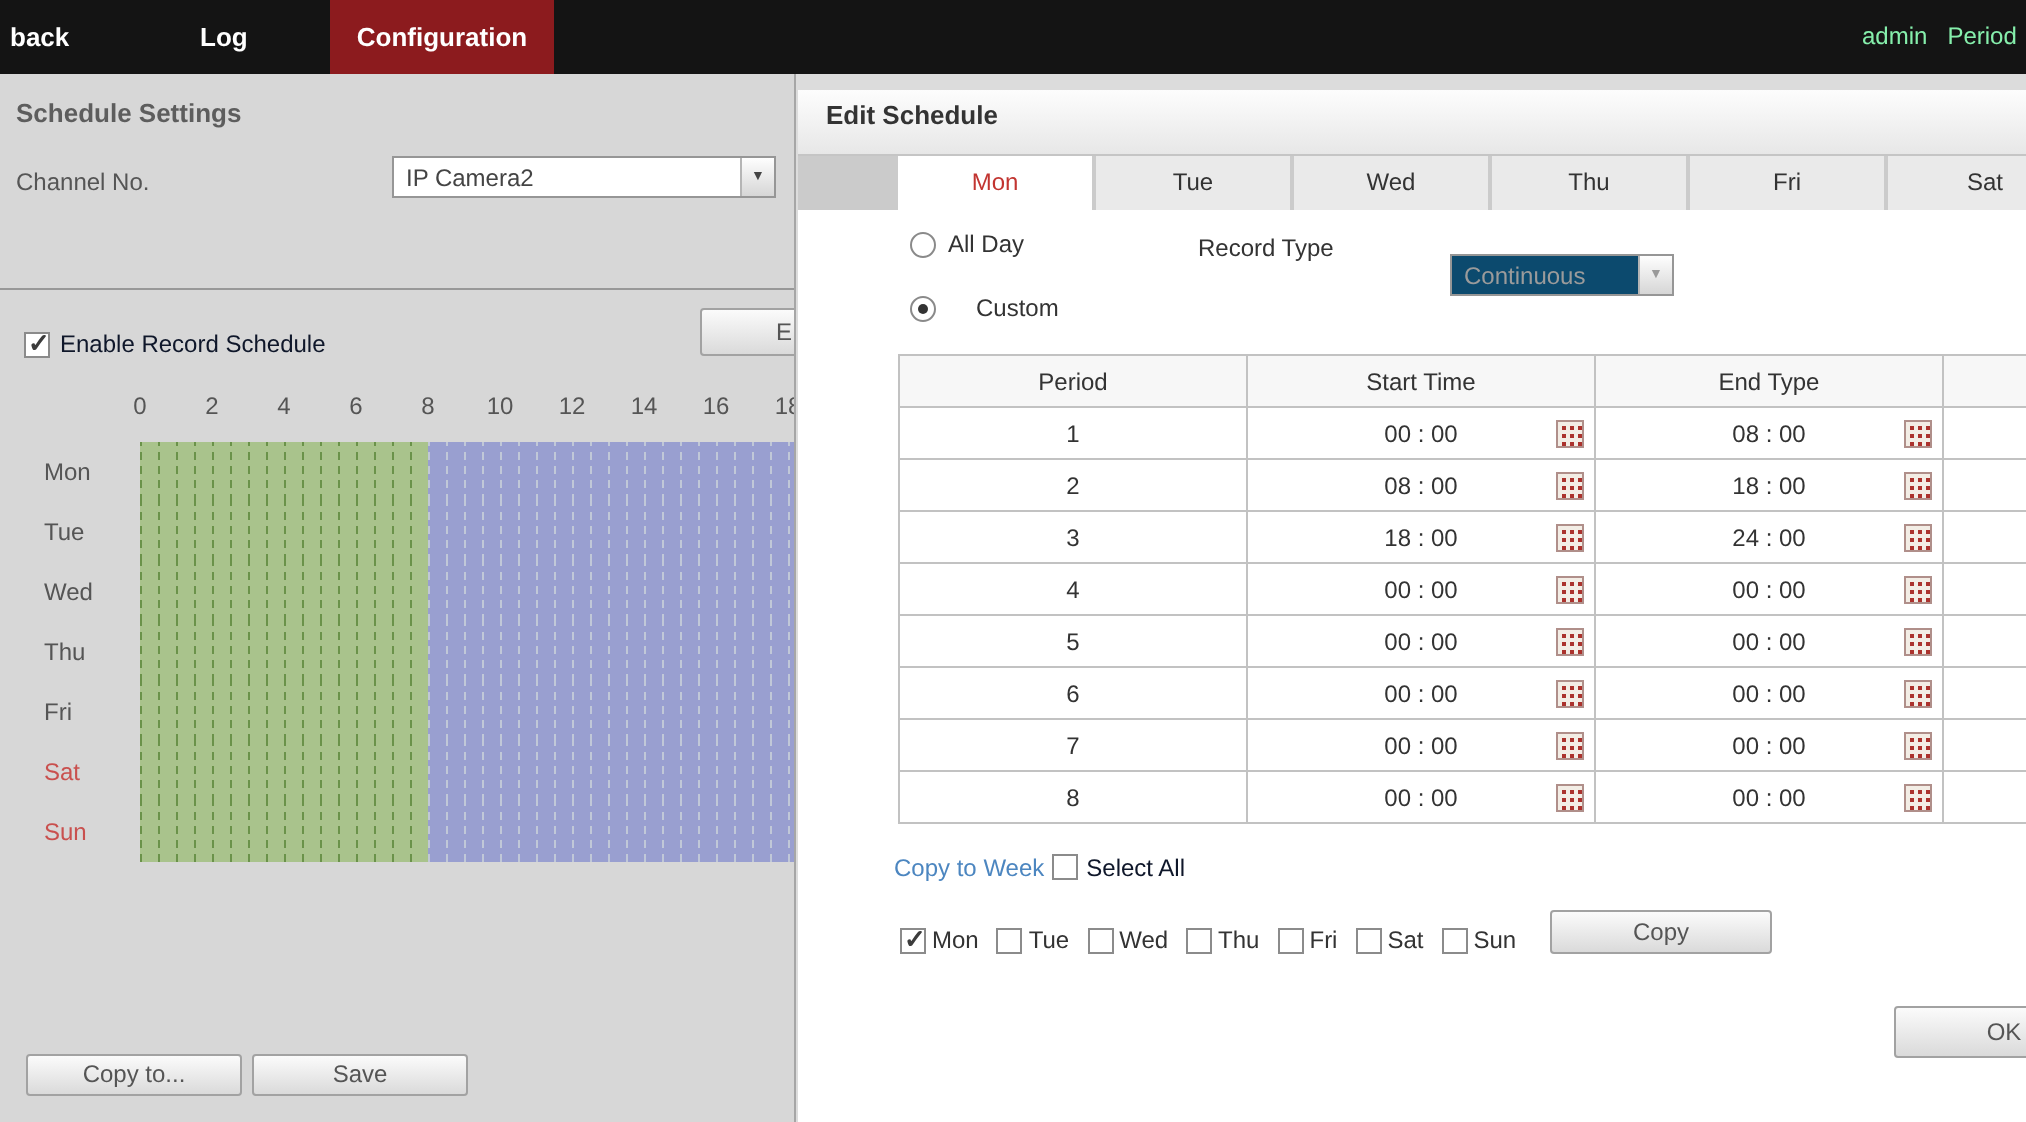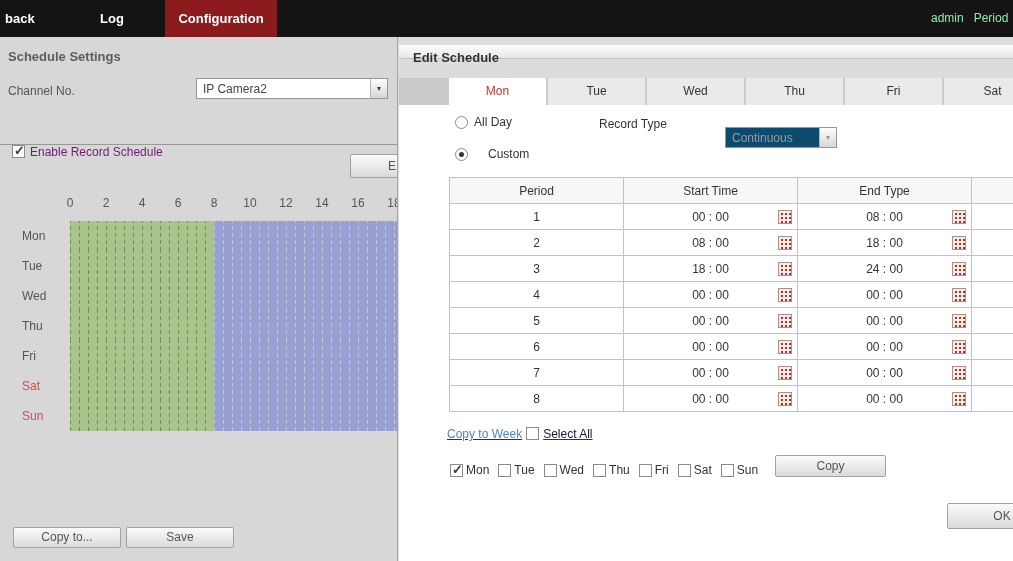--- a/index.html
+++ b/index.html
@@ -40,22 +40,22 @@
   .lp-tabline { position:absolute; left:0; top:107px; width:398px; height:1px; background:#989898; }
 
   .btn { background:linear-gradient(#fbfbfb,#dadada); border:1px solid #a2a2a2;
          border-radius:2px; color:#555; text-align:center; cursor:pointer; font-size:12px; }
   #edit-btn { position:absolute; left:350px; top:117px; width:84px; height:24px; line-height:22px; }
 
   .cb { display:inline-block; width:13px; height:13px; background:#fff;
         border:1px solid #8b8b8b; position:relative; flex:none; cursor:pointer; }
   .cb.checked::after { content:"\2713"; position:absolute; left:1px; top:-3px;
                        font-size:13px; font-weight:bold; color:#3c3c3c; }
-  #enable-row { position:absolute; left:12px; top:108px; display:flex;
-                align-items:flex-start; gap:5px; color:#701a75; }
+  #enable-row { position:absolute; left:12px; top:128px; display:flex;
+                align-items:center; gap:5px; color:#0f172a; }
 
   #hour-labels { position:absolute; left:70px; top:159px; height:14px; color:#555; }
   #hour-labels span { position:absolute; transform:translateX(-50%); }
 
   #day-labels { position:absolute; left:22px; top:184px; color:#555; }
   #day-labels div { height:30px; line-height:30px; }
   #day-labels div.weekend { color:#c9504e; }
 
   #grid { position:absolute; left:70px; top:184px; width:432px; }
   .grid-row { height:30px; display:flex; box-shadow:inset 0 -1px rgba(255,255,255,.3); }
@@ -67,21 +67,21 @@
   .seg.green::after { background-image:repeating-linear-gradient(90deg, rgba(86,130,52,.75) 0 1px, transparent 1px 9px); }
   .seg.blue { background:#999fd0; }
   .seg.blue::after { background-image:repeating-linear-gradient(90deg, rgba(225,233,222,.55) 0 1px, transparent 1px 9px); }
 
   #copy-to-btn { position:absolute; left:13px; top:490px; width:108px; height:21px; line-height:19px; }
   #save-btn    { position:absolute; left:126px; top:490px; width:108px; height:21px; line-height:19px; }
 
   
   .right-panel { position:absolute; left:399px; top:37px; width:614px; height:524px;
                  background:#dcdcdc; overflow:hidden; }
-  .rp-header { position:absolute; left:0; top:8px; width:614px; height:14px;
+  .rp-header { position:absolute; left:0; top:8px; width:614px; height:33px;
                background:linear-gradient(#fdfdfd,#e7e7e7); border-bottom:1px solid #c5c5c5; }
   .rp-title { margin:5px 0 0 14px; font-weight:bold; font-size:13px; color:#333; }
   .rp-content { position:absolute; left:0; top:68px; width:614px; height:456px; background:#fff; }
 
   .tabstrip { position:absolute; left:0; top:41px; width:614px; height:27px;
               background:#cbcbcb; display:flex; padding-left:50px; gap:2px; }
   .day-tab { width:97px; height:27px; line-height:27px; text-align:center;
              background:#eaeaea; color:#333; cursor:pointer; flex:none; }
   .day-tab.active { background:#fff; color:#c23531; }
 
@@ -101,21 +101,21 @@
                  text-align:center; font-weight:normal; color:#333; font-size:12px; }
   .sched-table th { background:#f7f7f7; }
   .time-cell { position:relative; }
   .time-icon { position:absolute; right:5px; top:50%; transform:translateY(-50%);
                width:14px; height:14px; background:#f3ede5; border:1px solid #b08f8a; cursor:pointer; }
   .time-icon::after { content:""; position:absolute; left:2px; top:2px; width:2px; height:2px;
                background:#ab322d; box-shadow:4px 0 #ab322d,8px 0 #ab322d,0 4px #ab322d,
                4px 4px #ab322d,8px 4px #ab322d,0 8px #ab322d,4px 8px #ab322d,8px 8px #ab322d; }
   .type-cell { text-align:left; padding-left:32px; }
 
-  #copyweek-row { position:absolute; left:48px; top:390px; display:flex; align-items:flex-start; gap:4px; z-index:3;text-decoration:underline; }
+  #copyweek-row { position:absolute; left:48px; top:390px; display:flex; align-items:flex-start; gap:4px; z-index:3; }
   #copyweek-link { color:#4c86c0; cursor:pointer; }
   #selectall-label { color:#0f172a; }
 
   #weekdays-row { position:absolute; left:51px; top:426px; display:flex; align-items:center; gap:9px; z-index:3; }
   .wd-item { display:flex; align-items:center; gap:3px; cursor:pointer; }
 
   #copy-btn { position:absolute; left:376px; top:418px; width:111px; height:22px; line-height:20px; z-index:4; }
   #ok-btn   { position:absolute; left:548px; top:466px; width:110px; height:26px; line-height:24px; z-index:4; }
 </style>
 </head>

